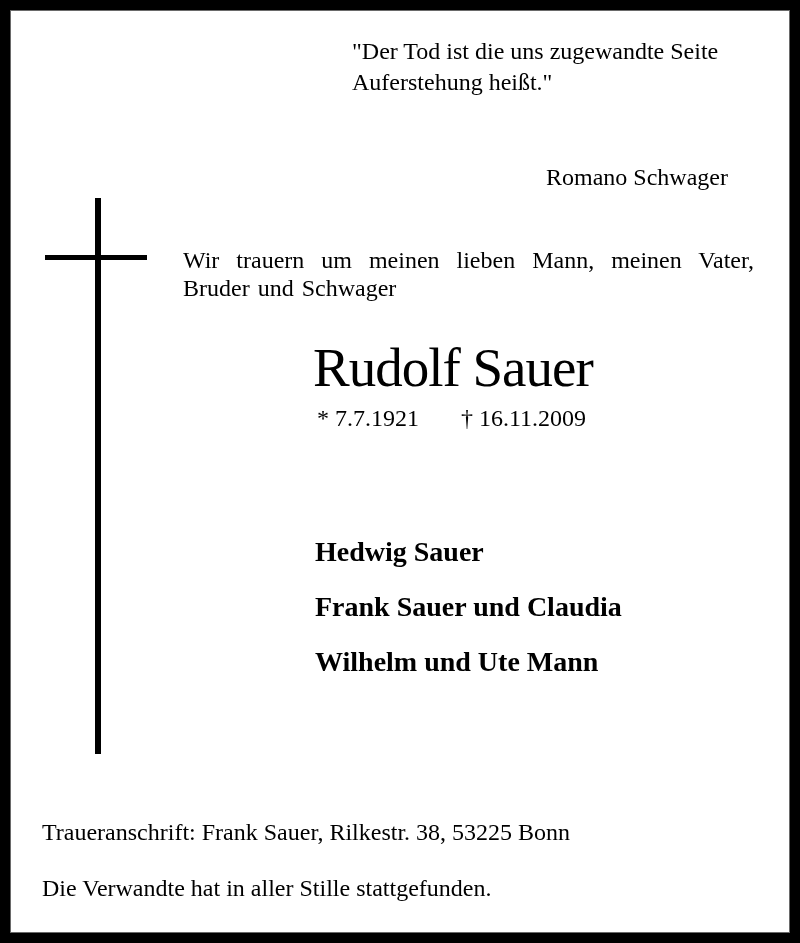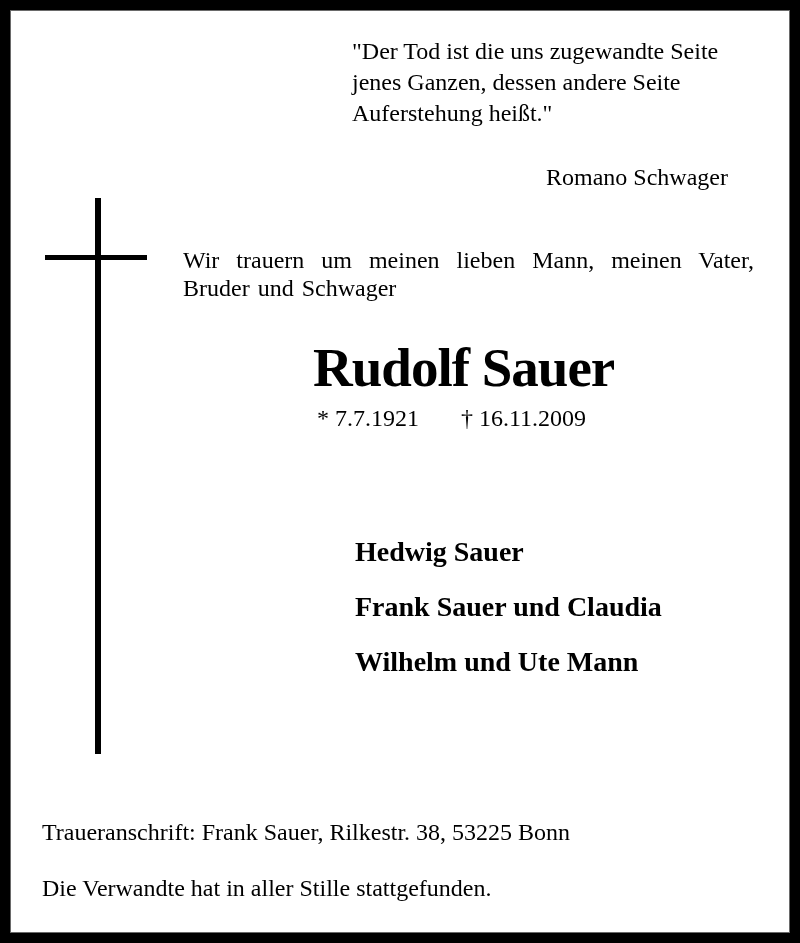--- a/index.html
+++ b/index.html
@@ -61,21 +61,21 @@
       line-height: 28px;
       white-space: normal;
       text-align: justify;
       text-align-last: left;
       word-spacing: 2px;
     }
     .deceased {
       left: 302px;
       top: 325px;
       font-size: 55px;
-      font-weight: bold;
+      font-weight: normal;
       letter-spacing: -1px;
     }
     .dates {
       left: 306px;
       top: 394px;
       font-size: 24px;
     }
     .dates .death {
       display: inline-block;
       margin-left: 36px;
@@ -87,42 +87,40 @@
     }
     .mourners {
       left: 304px;
       top: 524px;
       font-size: 28px;
       font-weight: bold;
     }
     .mourners div {
       height: 55px;
       line-height: 34px;
-      margin-left: 40px;
     }
     .address {
       left: 31px;
       top: 808px;
       font-size: 24px;
       text-align: center;
     }
     .burial {
       left: 31px;
       top: 864px;
       font-size: 24px;
     }
   </style>
 </head>
 <body>
 
 <div class="page">
 
   <div class="abs quote">
     <div>"Der Tod ist die uns zugewandte Seite</div>
-    <div>jenes Ganzen, dessen andere Seite</div>
     <div>Auferstehung heißt."</div>
   </div>
 
   <div class="abs author">Romano Schwager</div>
 
   <div>
     <div class="cross-v"></div>
     <div class="cross-h"></div>
   </div>
 

